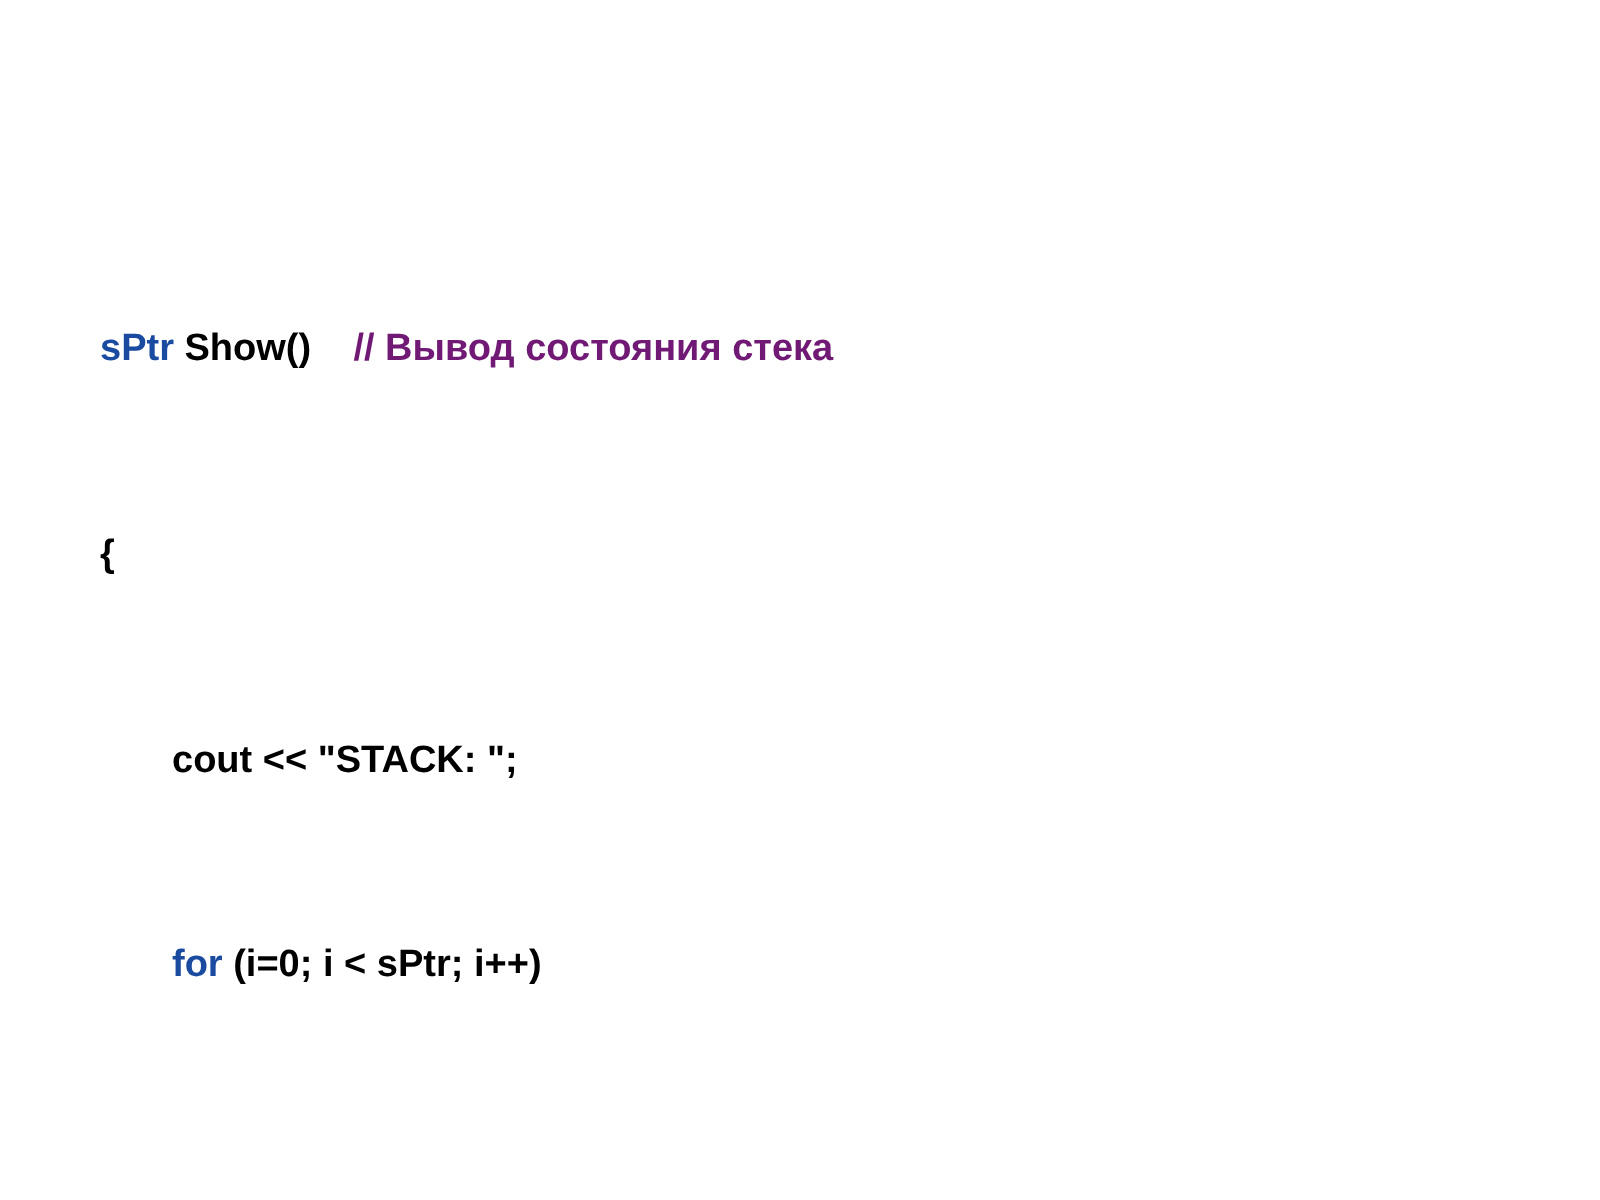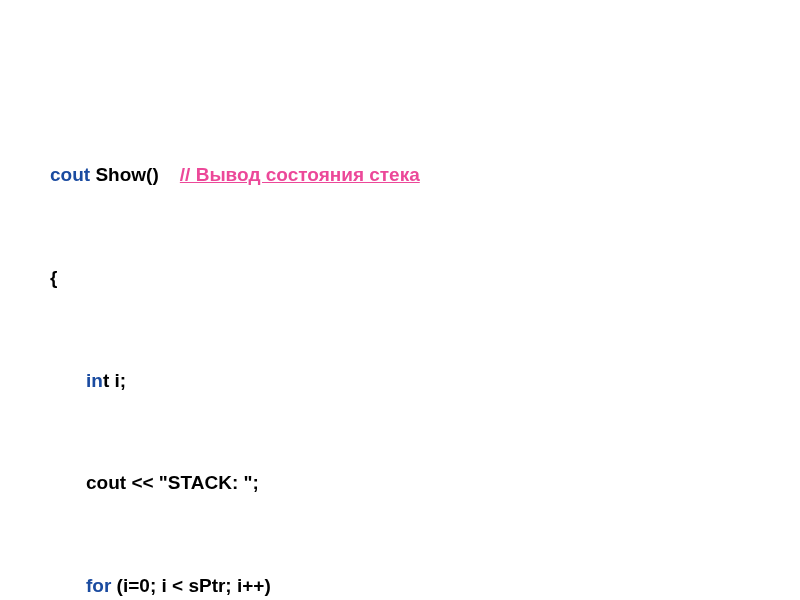--- a/index.html
+++ b/index.html
@@ -17,29 +17,28 @@
       padding: 90px 50px 50px 50px;
       line-height: 1.8;
       color: #000000;
     }
     .code-block {
       white-space: pre;
     }
     .kw-void { color: #1a4ba0; }
     .kw-int { color: #1a4ba0; }
     .kw-for { color: #1a4ba0; text-align: center; }
-    .comment { color: #ec4899; text-decoration: underline; }
+    .comment { color: #701a75; }
     .indent1 { padding-left: 36px; }
     .line { display: block; }
   </style>
 </head>
 <body>
 
 <div class="code-block">
-  <span class="line"><span class="kw-void">cout</span><span> Show()    </span><span class="comment">// Вывод состояния стека</span></span>
+  <span class="line"><span class="kw-void">sPtr</span><span> Show()    </span><span class="comment">// Вывод состояния стека</span></span>
   <span class="line">{</span>
-  <span class="line indent1"><span class="kw-int">in</span><span>t i;</span></span>
   <span class="line indent1">cout &lt;&lt; "STACK: ";</span>
   <span class="line indent1"><span class="kw-for">for</span><span> (i=0; i &lt; sPtr; i++)</span></span>
   
   
   
 </div>
 
 </body></html>

